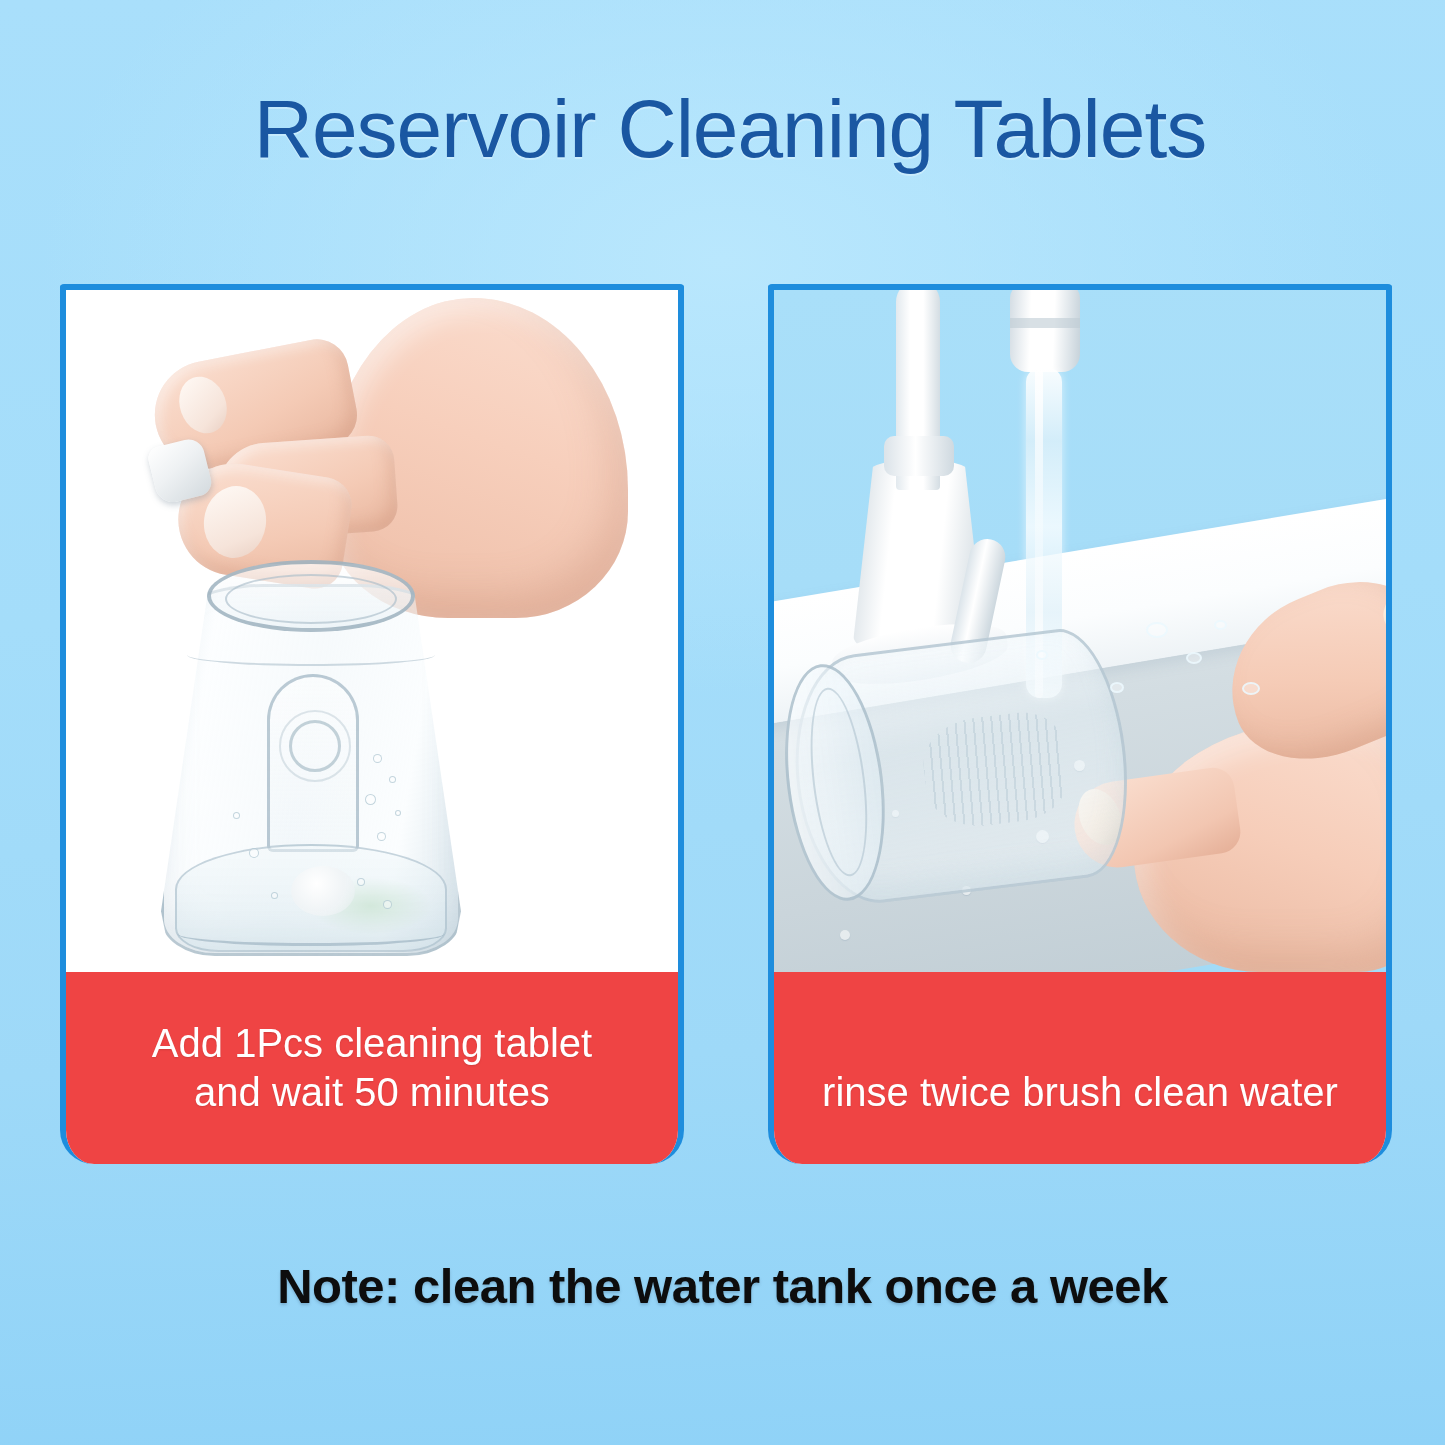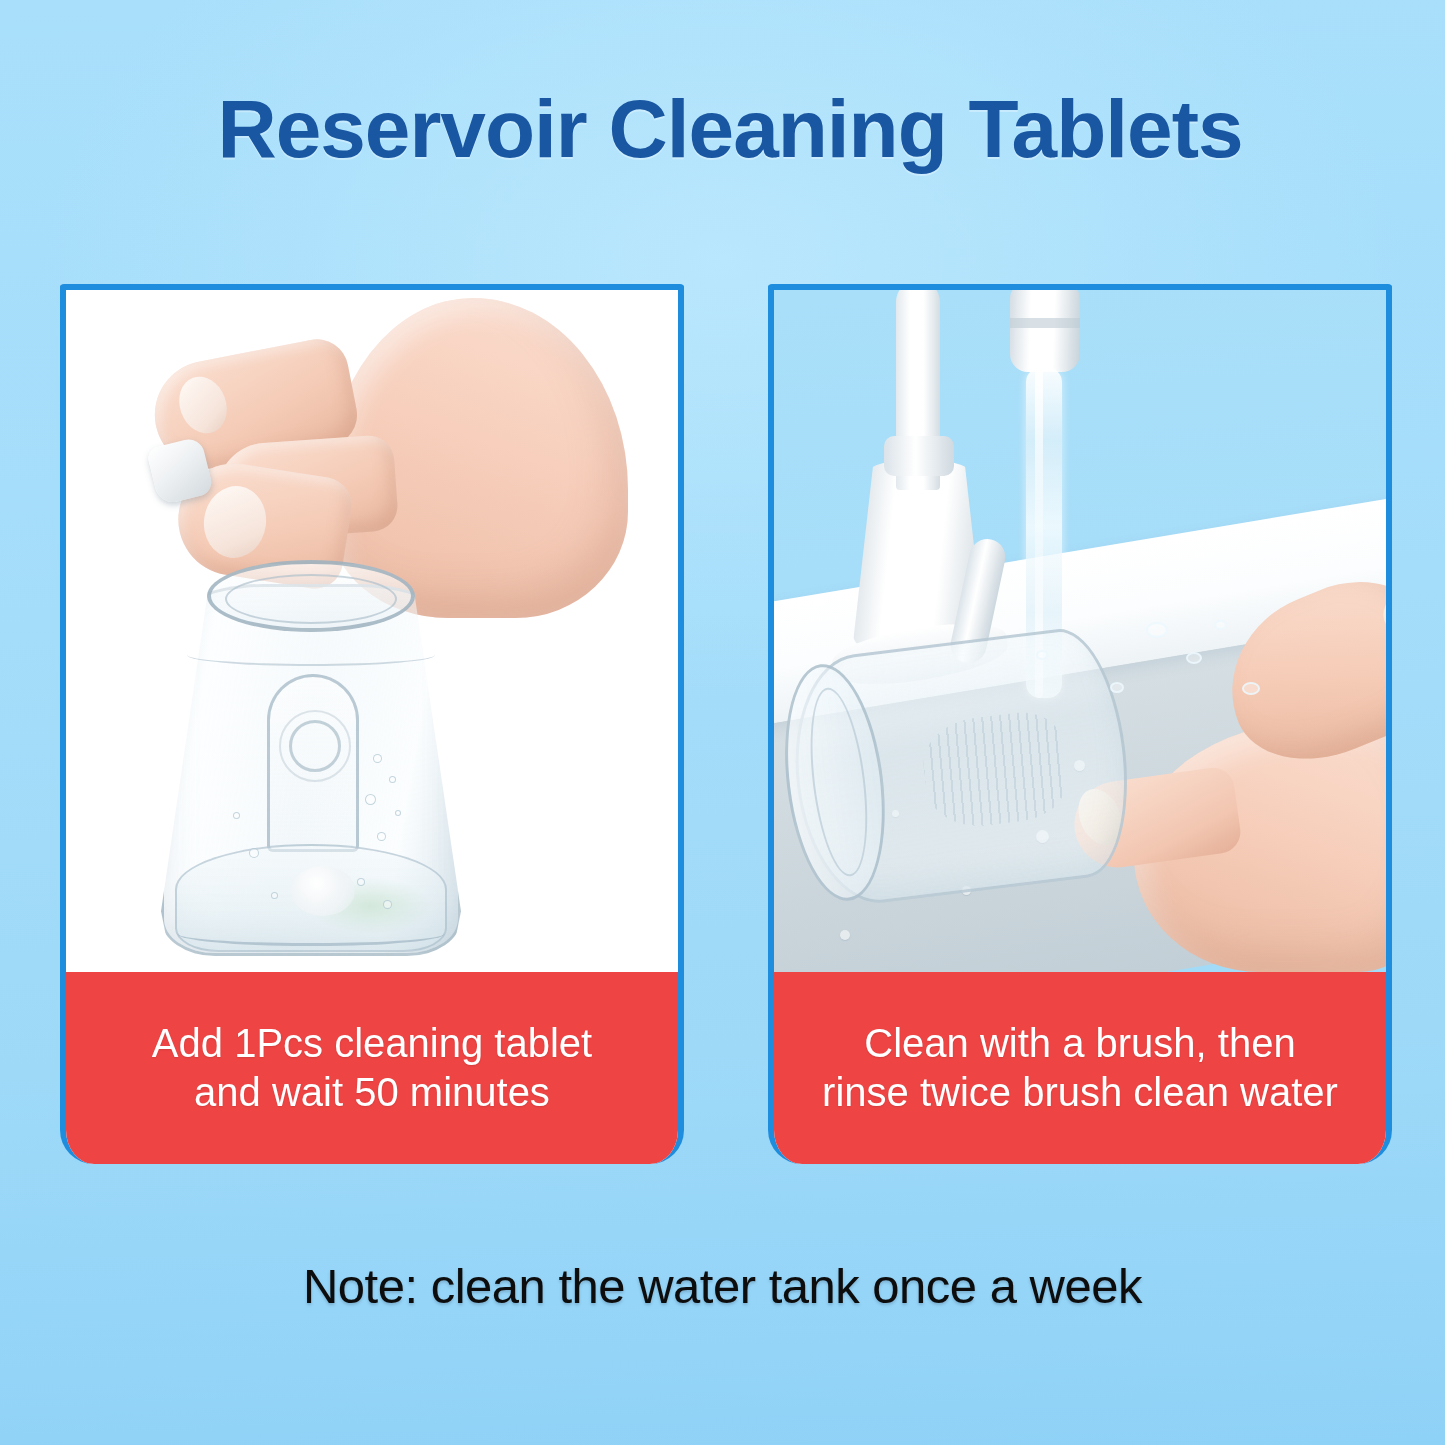--- a/index.html
+++ b/index.html
@@ -17,21 +17,21 @@
       radial-gradient(ellipse 1100px 700px at 50% 18%, #b9e7fd 0%, rgba(185,231,253,0) 62%),
       linear-gradient(178deg, #a9dffb 0%, #a4ddfa 42%, #9ed9f8 72%, #8fd2f7 100%);
   }
 
   
   .title {
     position:absolute;
     left:15px; right:0; top:88px;
     text-align:center;
     font-size:82px;
-    font-weight:bold;
+    font-weight:normal;
     letter-spacing:-1px;
     color:#1a57a2;
     line-height:1;
     text-shadow:0 2px 0 rgba(255,255,255,.30);
     white-space:nowrap;
   }
 
   
   .card {
     position:absolute;
@@ -72,21 +72,21 @@
     padding:0 18px;
     text-shadow:0 1px 2px rgba(0,0,0,.12);
   }
 
   
   .note {
     position:absolute;
     left:0; right:0; top:1258px;
     text-align:center;
     font-size:49px;
-    font-weight:normal;
+    font-weight:bold;
     color:#0d0d0d;
     letter-spacing:-.5px;
     white-space:nowrap;
     text-shadow:0 2px 3px rgba(60,90,120,.30);
   }
 
   
   .hand-l {
     position:absolute;
     left:262px; top:8px;
@@ -520,21 +520,21 @@
       <div class="splash" style="left:412px;top:362px;width:16px;height:12px;"></div>
       <div class="splash" style="left:440px;top:330px;width:13px;height:10px;"></div>
       <div class="splash" style="left:468px;top:392px;width:18px;height:13px;"></div>
       <div class="splash" style="left:336px;top:392px;width:14px;height:11px;"></div>
       <div class="splash" style="left:262px;top:360px;width:12px;height:10px;"></div>
 
     </div>
 
     <div class="caption">
       <span>
-        <span>Clean with a brush, then</span><br>
+        <br>
         <span>rinse twice brush clean water</span>
       </span>
     </div>
   </div>
 
   <div class="note">Note: clean the water tank once a week</div>
 
 </div>
 
 </body></html>

